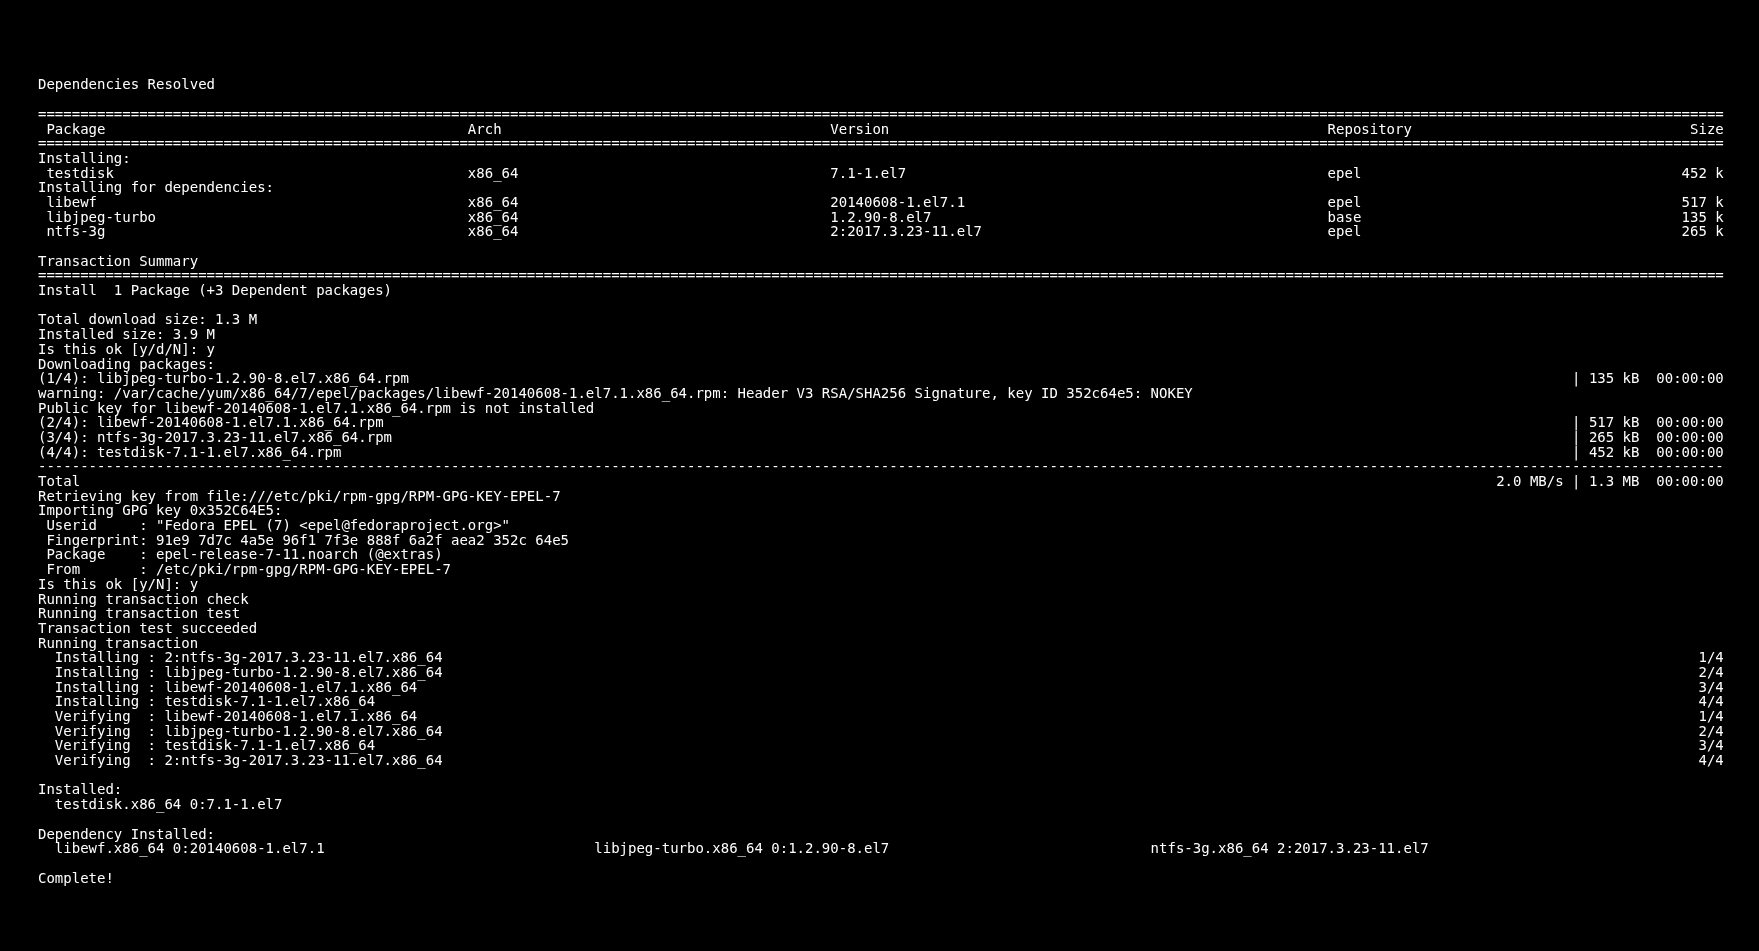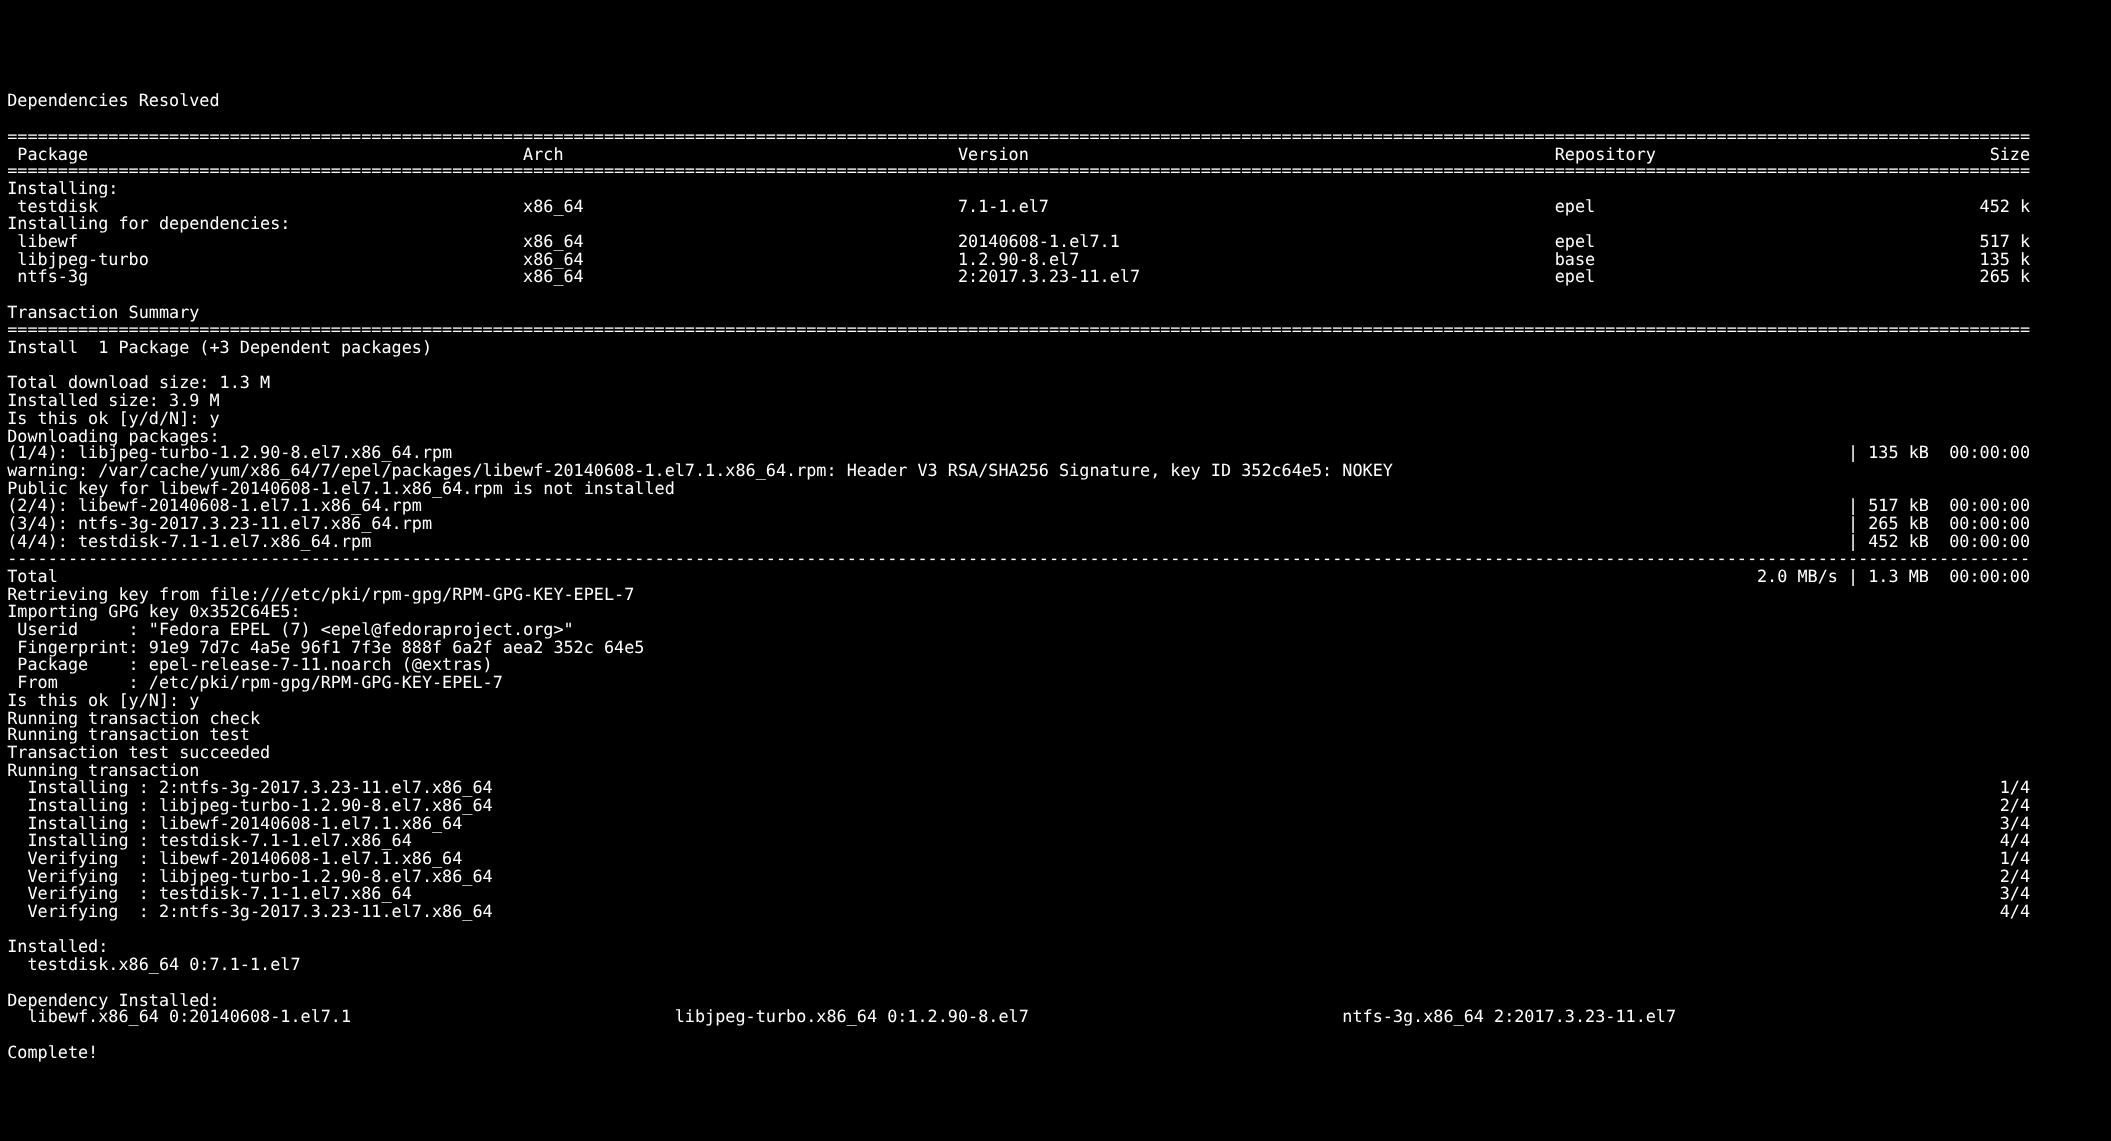--- a/index.html
+++ b/index.html
@@ -8,20 +8,21 @@
     background: #000;
     color: #fff;
     font-family: "Menlo", "Consolas", "DejaVu Sans Mono", monospace;
     font-size: 14px;
     line-height: 1.05;
     white-space: pre;
     overflow-x: auto;
   }
   #terminal {
     padding: 4px 6px;
+    margin-left: 32px;
   }
 </style>
 </head>
 <body>
 
 
 
 <div id="terminal">Dependencies Resolved
 
 ========================================================================================================================================================================================================

